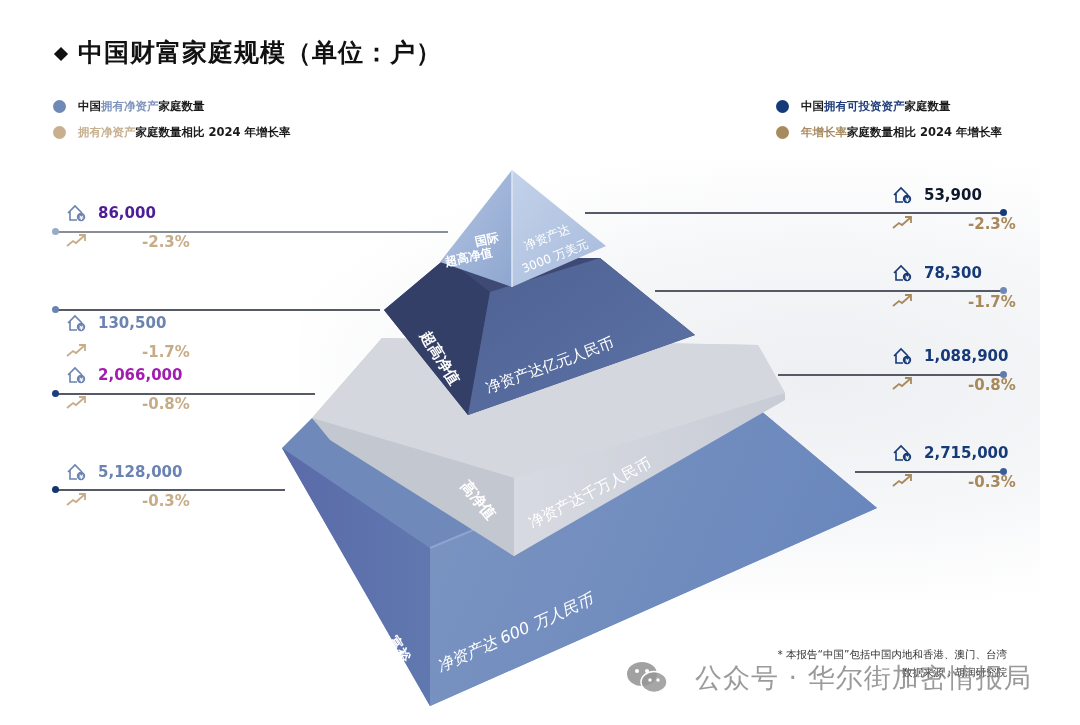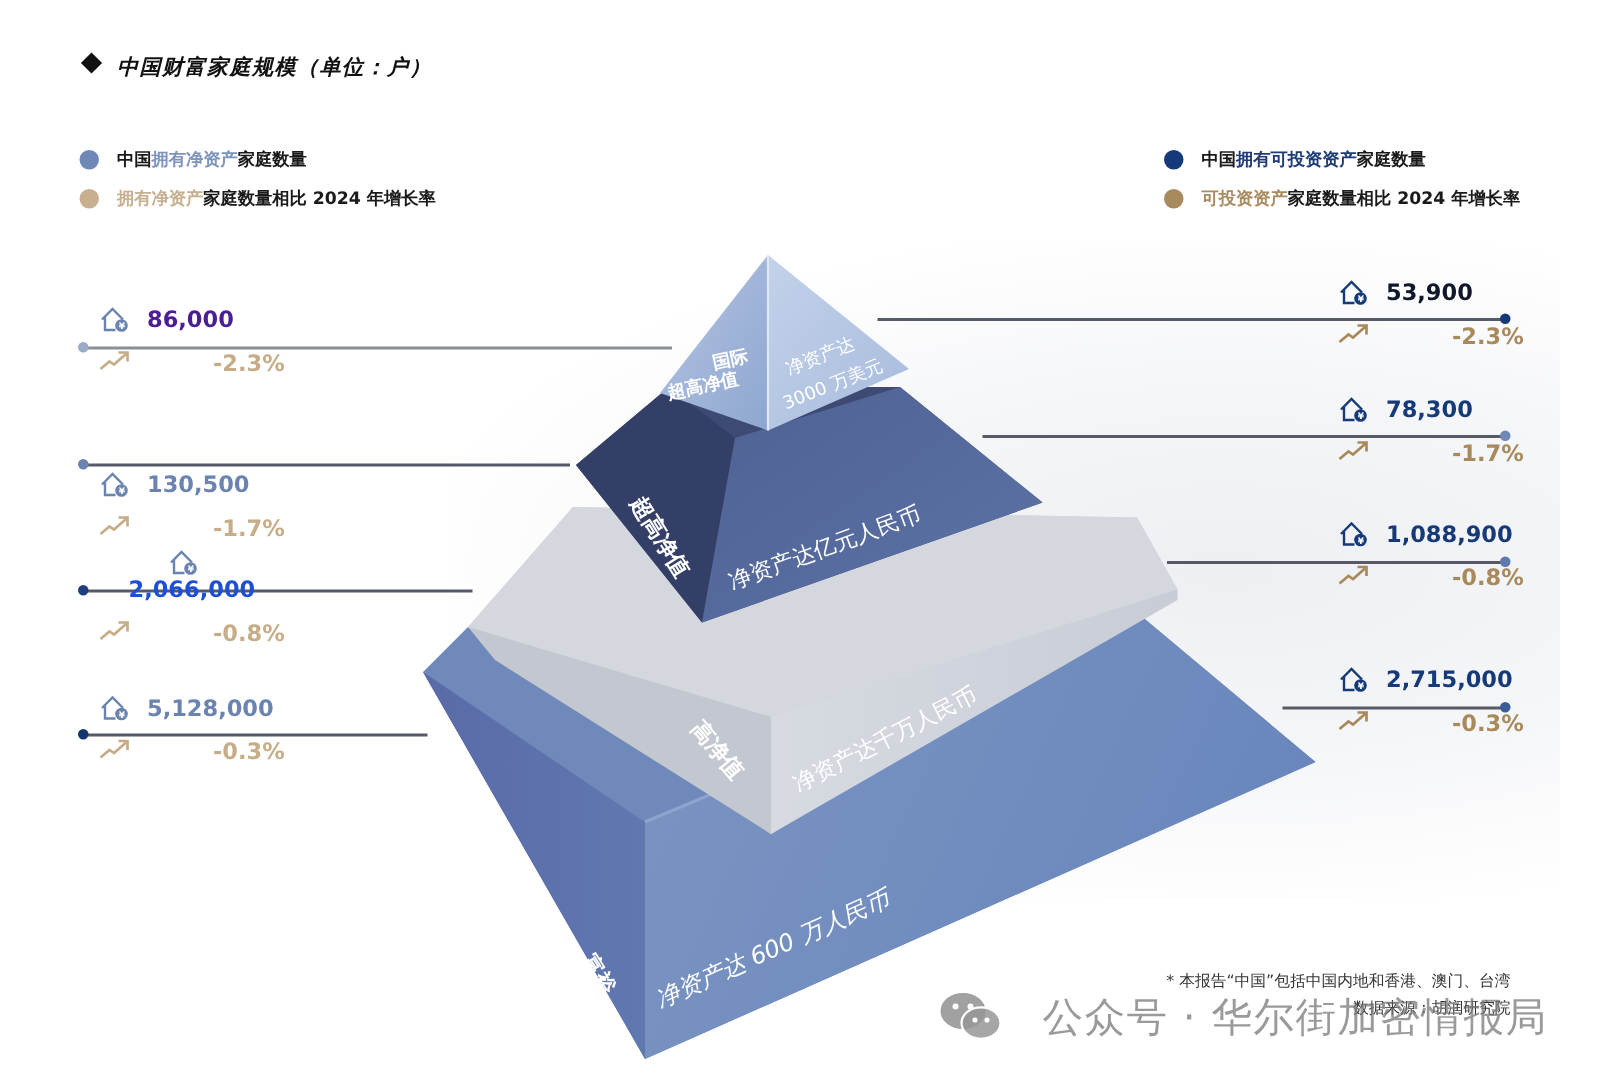--- a/index.html
+++ b/index.html
@@ -1,18 +1,18 @@
 <!DOCTYPE html>
 <html><head>
 <meta charset="utf-8">
 <style>
   html, body { margin:0; padding:0; }
   body { width:1080px; height:725px; background:#ffffff; position:relative; overflow:hidden;
          font-family:"DejaVu Sans", "Liberation Sans", sans-serif; }
-  .title { position:absolute; left:56px; top:36px; font-size:14px; font-weight:bold; color:#111; letter-spacing:1px;font-style:italic; }
+  .title { position:absolute; left:56px; top:36px; font-size:25px; font-weight:bold; color:#111; letter-spacing:1px; }
   .title .diamond { display:inline-block; width:10px; height:10px; background:#111; transform:rotate(45deg); margin-right:12px; position:relative; top:-2px; }
   .legend { position:absolute; font-size:11.5px; font-weight:bold; color:#1a1a1a; }
   .legend .row { display:flex; align-items:center; height:26px; }
   .legend .dot { width:13px; height:13px; border-radius:50%; margin-right:12px; }
   .bgshade { position:absolute; left:300px; top:160px; width:740px; height:440px;
              background:radial-gradient(ellipse at 70% 50%, #eeeff2 0%, #f5f6f8 40%, rgba(255,255,255,0) 75%); }
   svg.pyr { position:absolute; left:0; top:0; }
   .callout { position:absolute; font-family:"DejaVu Sans", sans-serif; font-weight:bold; }
   .callout .val { font-size:15px; display:flex; align-items:center; }
   .callout .pct { font-size:15px; display:flex; align-items:flex-start;gap:44px; }
@@ -37,21 +37,21 @@
     <span><span style="color:#c6b090">拥有净资产</span><span style="color:#1a1a1a">家庭数量相比 2024 年增长率</span></span>
   </div>
 </div>
 <div class="legend" style="left:776px; top:93px;">
   <div class="row">
     <span class="dot" style="background:#153a7a"></span>
     <span><span style="color:#1a1a1a">中国</span><span style="color:#1f3c78">拥有可投资资产</span><span style="color:#1a1a1a">家庭数量</span></span>
   </div>
   <div class="row">
     <span class="dot" style="background:#a88a5f"></span>
-    <span><span style="color:#a98b62">可投资资产</span><span style="color:#1a1a1a">家庭数量相比 2024 年增长率</span></span>
+    <span><span style="color:#a98b62">年增长率</span><span style="color:#1a1a1a">家庭数量相比 2024 年增长率</span></span>
   </div>
 </div>
 
 <div class="bgshade"></div>
 
 <svg class="pyr" width="1080" height="725" viewBox="0 0 1080 725">
   <defs>
     <linearGradient id="baseFront" x1="0" y1="0" x2="1" y2="0.3">
       <stop offset="0" stop-color="#7b95c1"></stop>
         <stop offset="1" stop-color="#6a87bd"></stop>
@@ -160,21 +160,21 @@
       <span>130,500</span>
     </div>
   <div class="pct" style="color:#c6ad88; margin-top:11px;">
       <svg width="22" height="14" viewBox="0 0 22 14">
         <path d="M1 13 L7 8 L10 10 L18 3 M13 2 H19 V8" fill="none" stroke="#c6ad88" stroke-width="1.8"></path>
       </svg>
       <span>-1.7%</span>
     </div>
 </div>
 <div class="callout" style="left:66px; top:366px;">
-  <div class="val" style="color:#1d4ed8;flex-direction:column;">
+  <div class="val" style="color:#a21caf;">
       <svg width="22" height="18" viewBox="0 0 22 18">
         <path d="M2 9 L9 2 L16 9 M4 7 V16 H11" fill="none" stroke="#6a83b0" stroke-width="1.6"></path>
         <circle cx="15" cy="13" r="4.2" fill="#6a83b0"></circle>
         <text x="13.2" y="15.5" font-size="6" fill="#fff">¥</text>
       </svg>
       <span>2,066,000</span>
     </div>
   <div class="pct" style="color:#c6ad88; margin-top:11px;">
       <svg width="22" height="14" viewBox="0 0 22 14">
         <path d="M1 13 L7 8 L10 10 L18 3 M13 2 H19 V8" fill="none" stroke="#c6ad88" stroke-width="1.8"></path>

